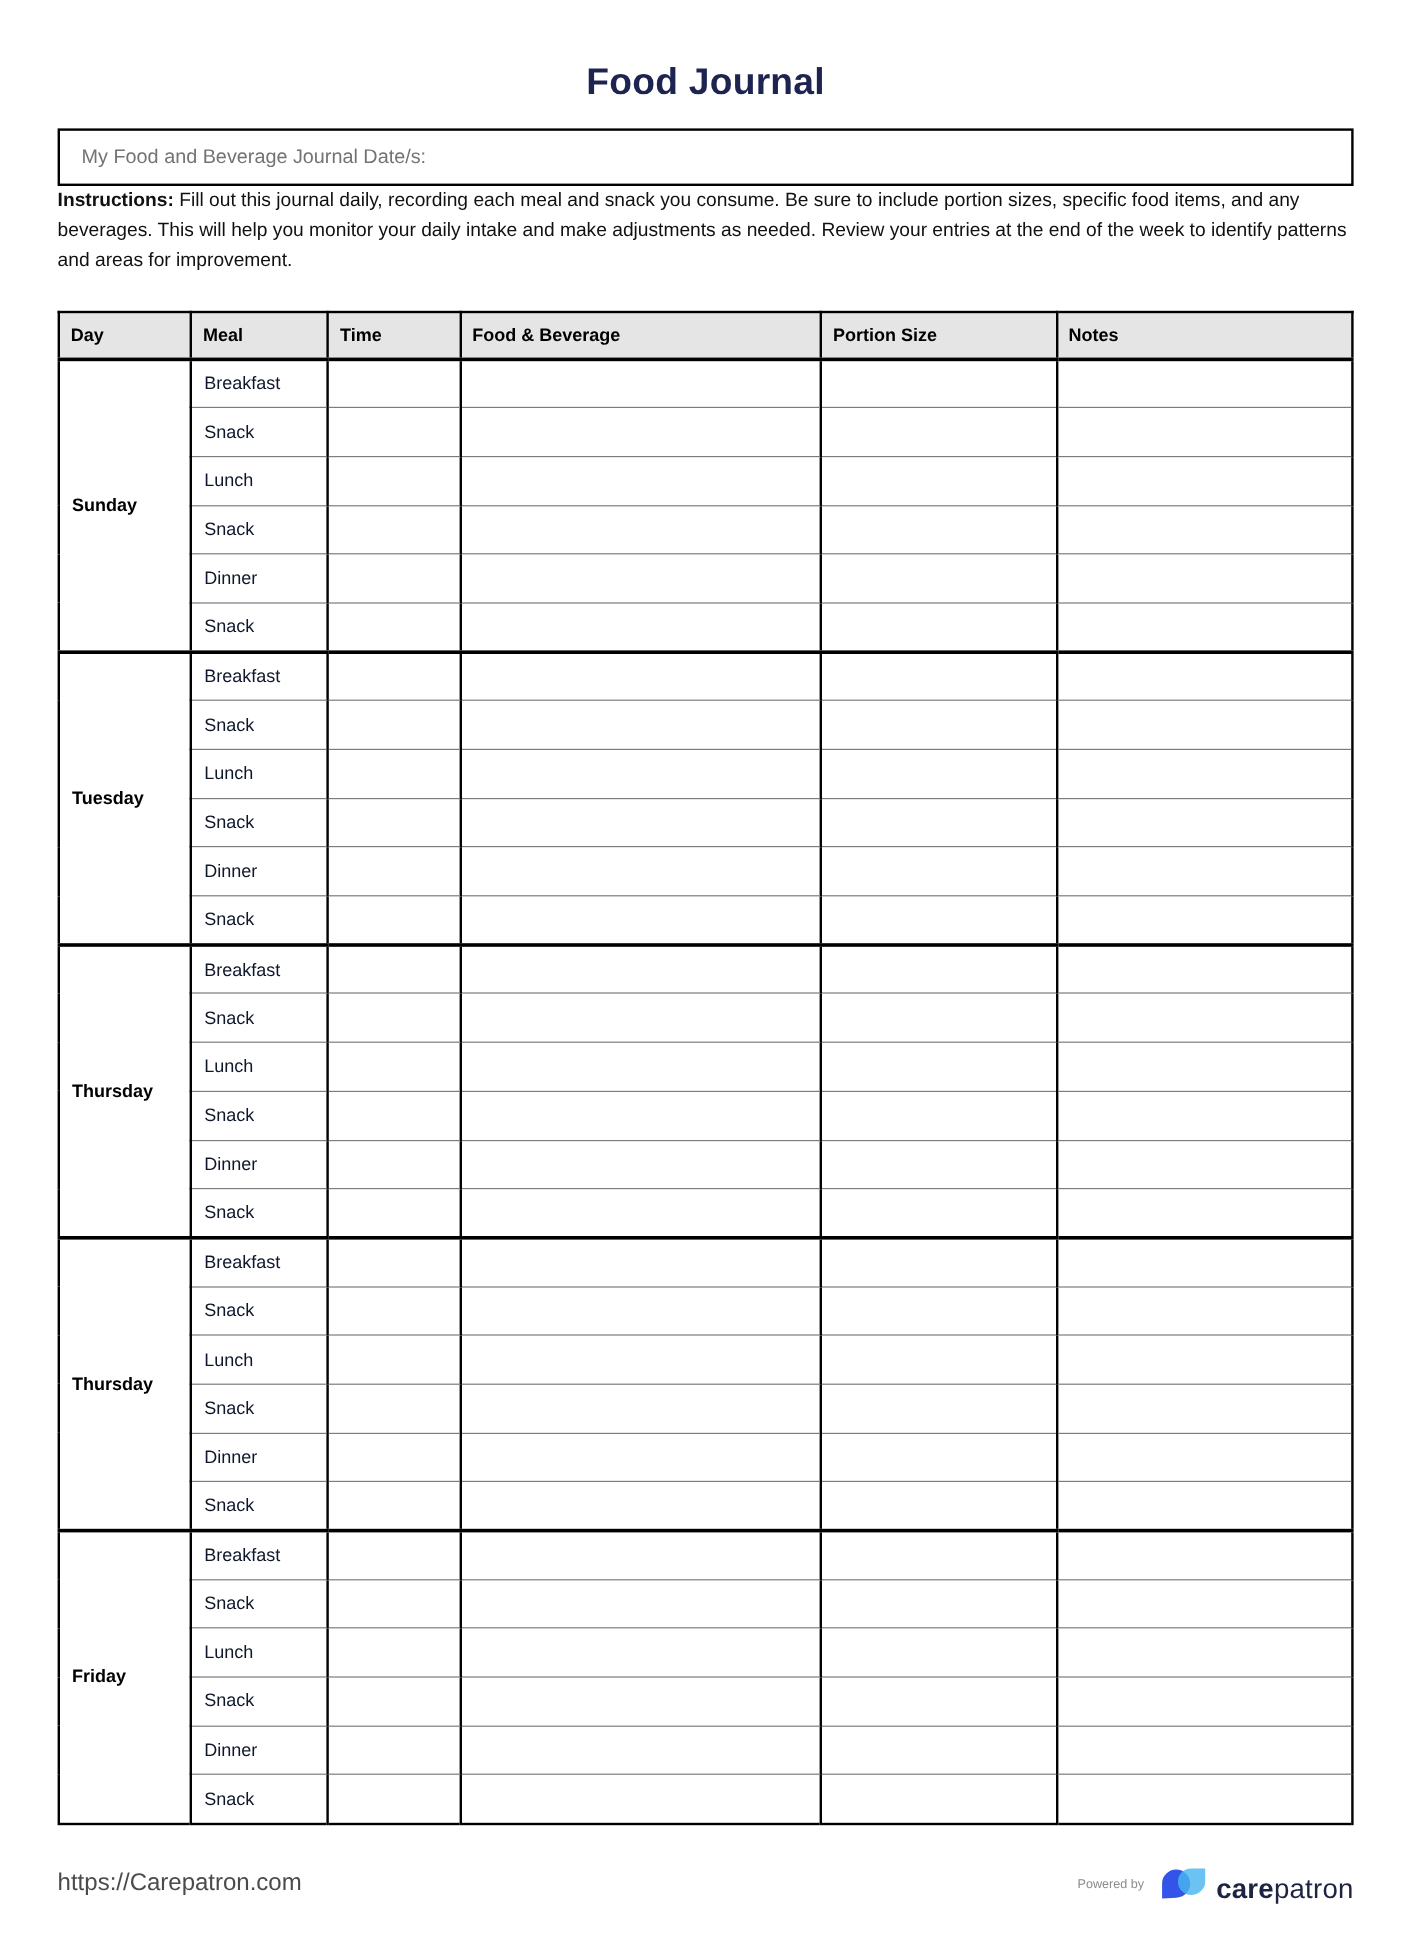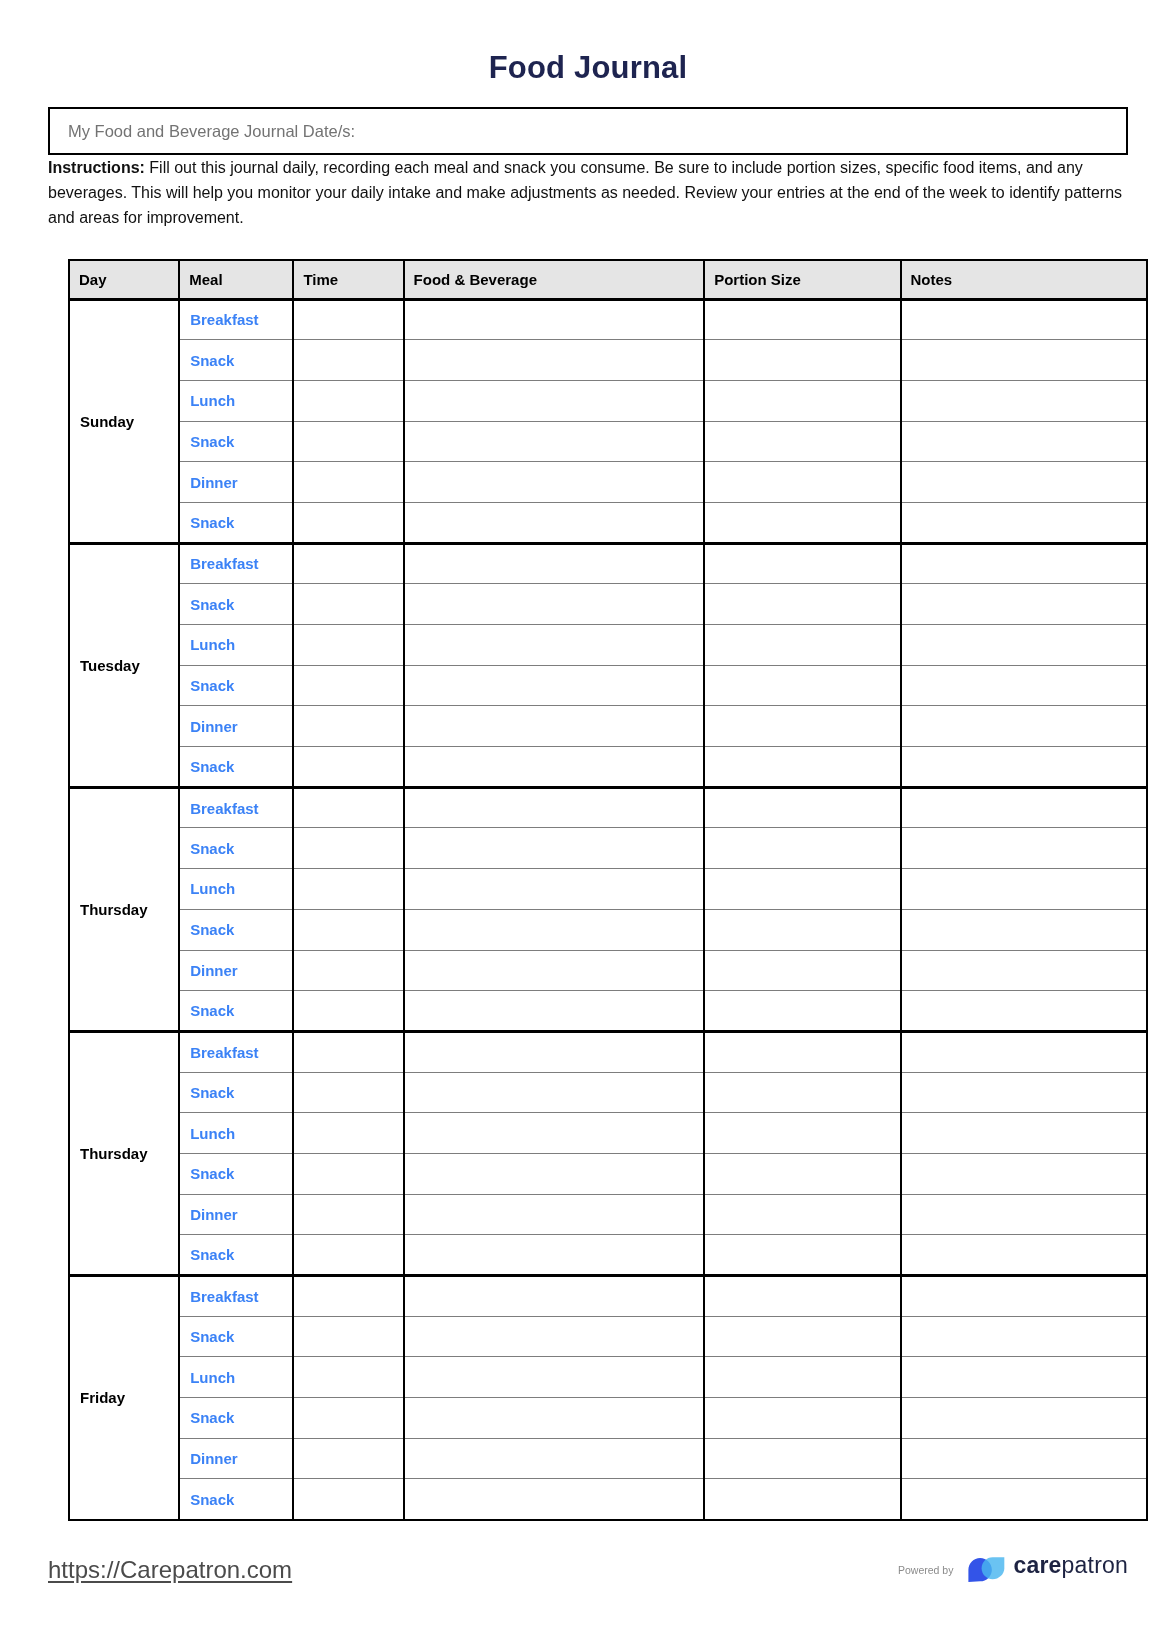--- a/index.html
+++ b/index.html
@@ -41,21 +41,20 @@
     line-height: 25px;
     color: #111;
   }
   .instructions b { font-weight: bold; }
   table.journal {
     margin-top: 29px;
     width: 1080px;
     border-collapse: collapse;
     table-layout: fixed;
     border: 2px solid #000;
-    margin-left: 20px;
   }
   table.journal th {
     height: 39px;
     background: #e5e5e5;
     border: 2px solid #000;
     border-bottom: 3px solid #000;
     font-size: 15px;
     font-weight: bold;
     text-align: left;
     padding-left: 9px;
@@ -70,46 +69,45 @@
     padding-left: 10px;
     background: #fff;
   }
   table.journal tbody tr { height: 40.7px; }
   table.journal tr.group-start td { border-top: 3px solid #000; }
   td.day-cell {
     font-weight: bold;
     padding-left: 8px;
     color: #000;
   }
-  td.meal-cell { color: #3b82f6; font-weight: bold; }
+  td.meal-cell { color: #0f172a; }
   .footer {
     margin-top: 31px;
     display: flex;
     justify-content: space-between;
     align-items: center;
   }
   .footer-link {
-    font-size: 24px;
+    font-size: 20px;
     color: #4b4b4b;
-    text-decoration: underline;
     text-underline-offset: 3px;
     cursor: pointer;
   }
   .powered {
     display: flex;
     align-items: center;
     gap: 11px;
   }
   .powered-label {
     font-size: 10.5px;
     color: #8b8b8b;
   }
   .brand {
     display: flex;
-    align-items: flex-start;
+    align-items: flex-end;
     gap: 5px;
   }
   .brand-text {
     font-size: 23px;
     color: #1d2342;
     letter-spacing: 0.2px;
   }
   .brand-text .bold { font-weight: bold; }
 </style>
 </head>

